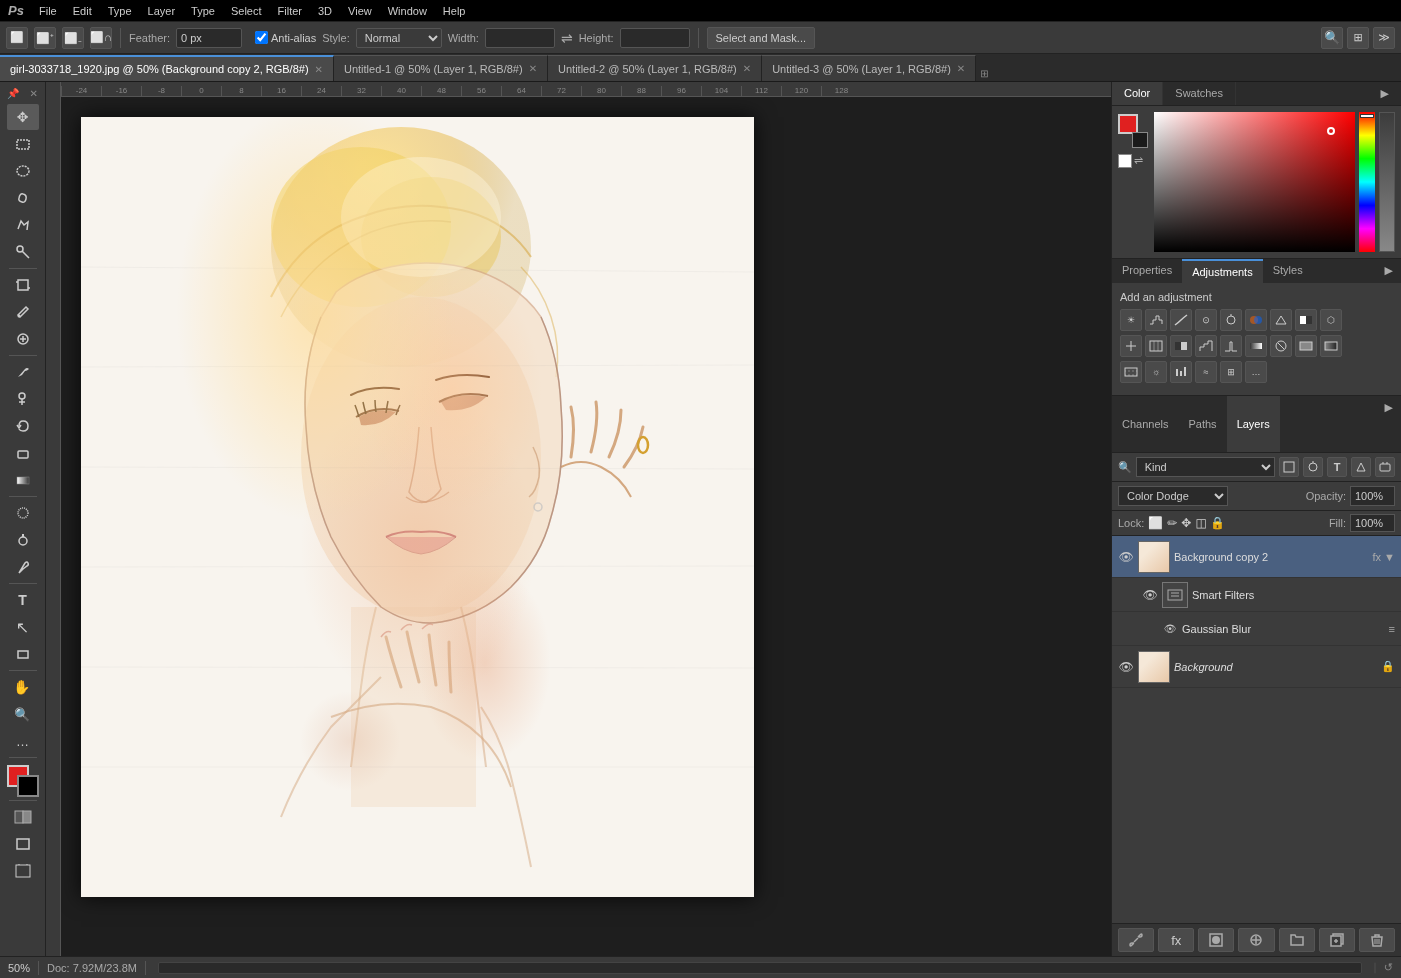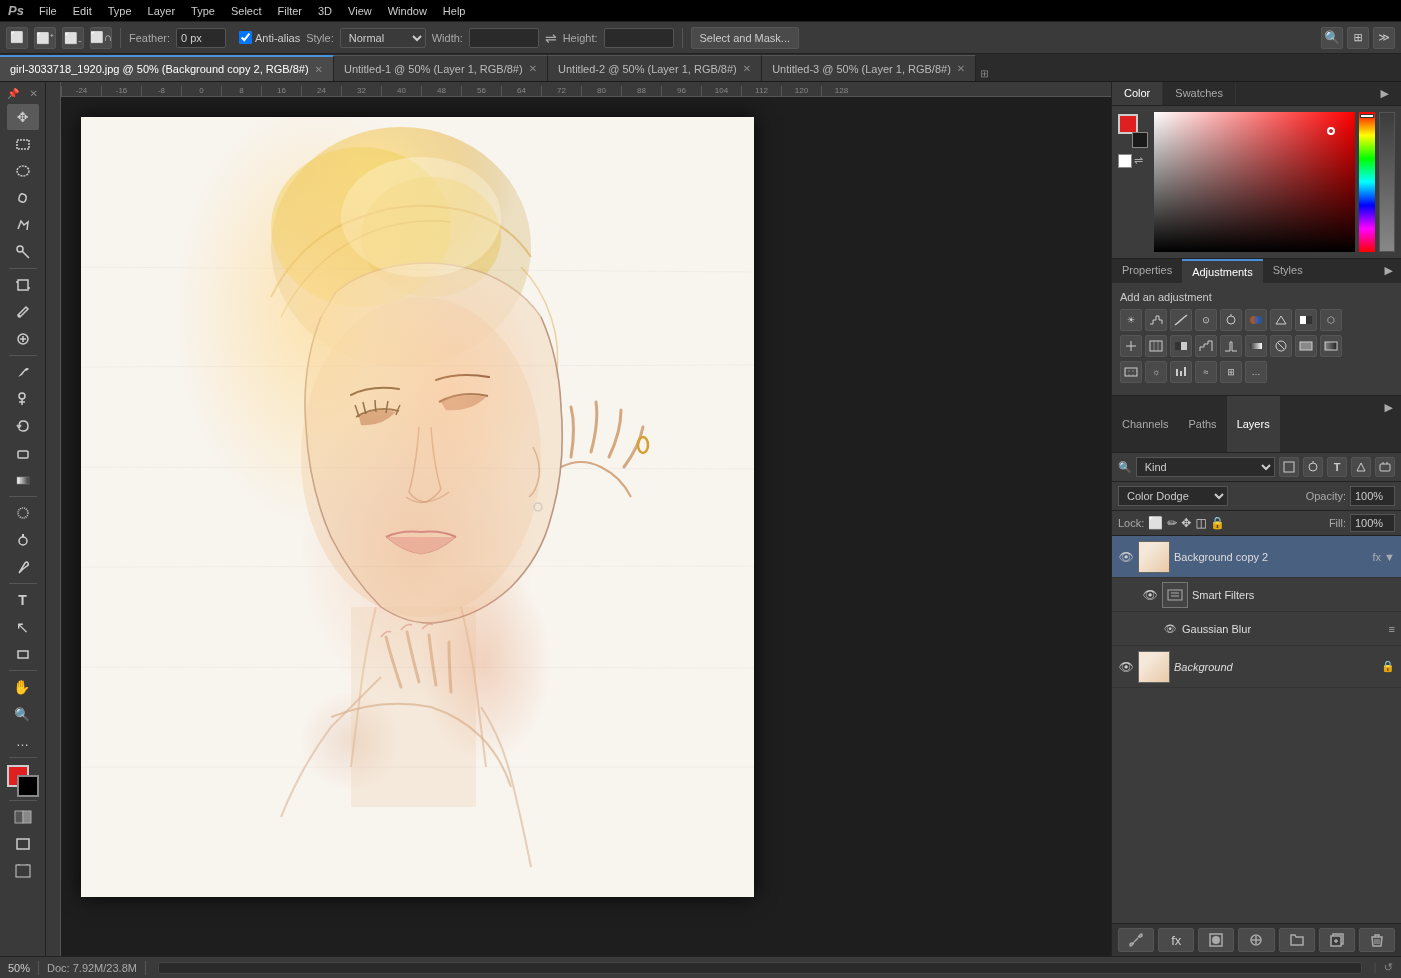--- a/index.html
+++ b/index.html
@@ -72,21 +72,21 @@
     .options-label {
       color: #aaa;
       font-size: 11px;
     }
     .options-input {
       background: #2a2a2a;
       border: 1px solid #555;
       color: #ccc;
       font-size: 11px;
       padding: 1px 4px;
-      width: 50px;
+      width: 66px;
       height: 20px;
       border-radius: 2px;
     }
     .options-select {
       background: #3a3a3a;
       border: 1px solid #555;
       color: #ccc;
       font-size: 11px;
       padding: 1px 4px;
       height: 20px;

